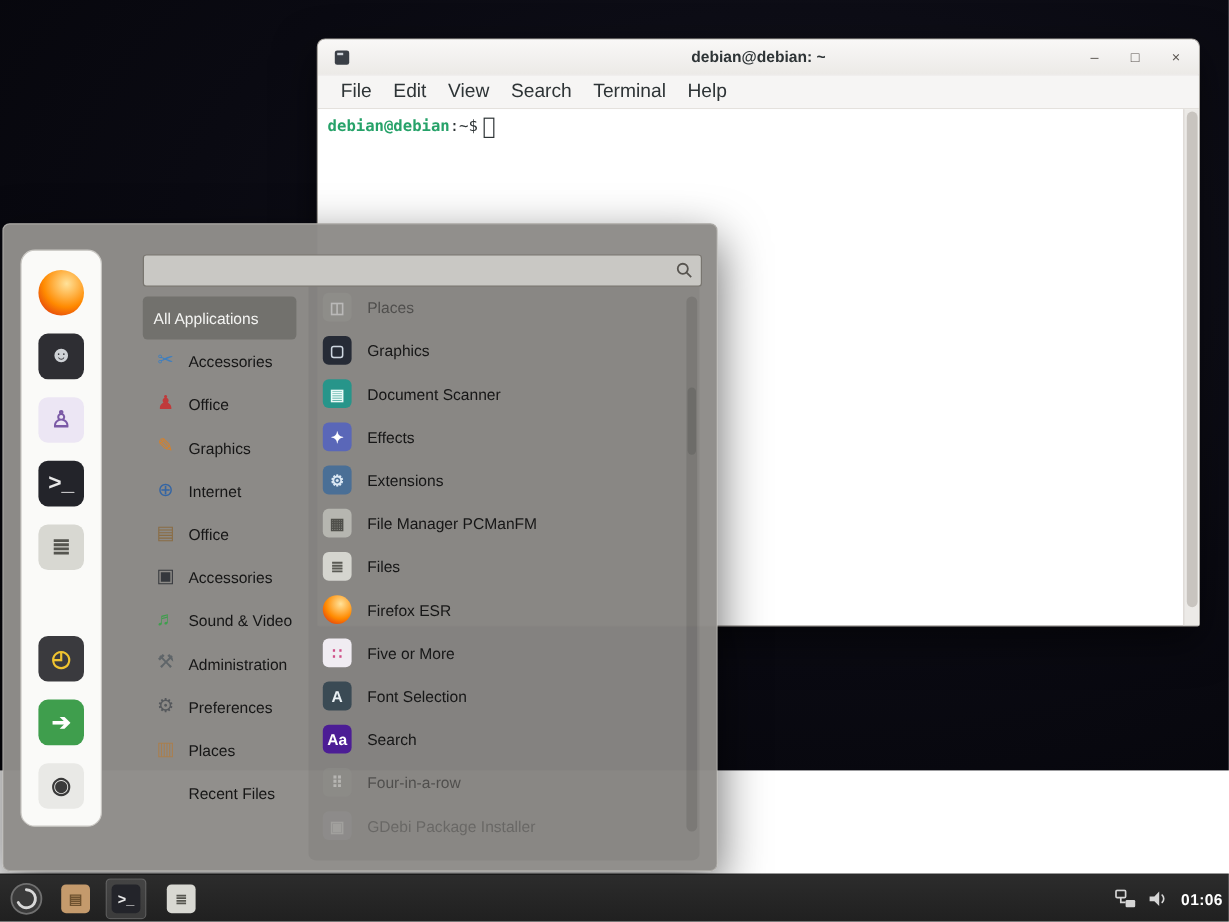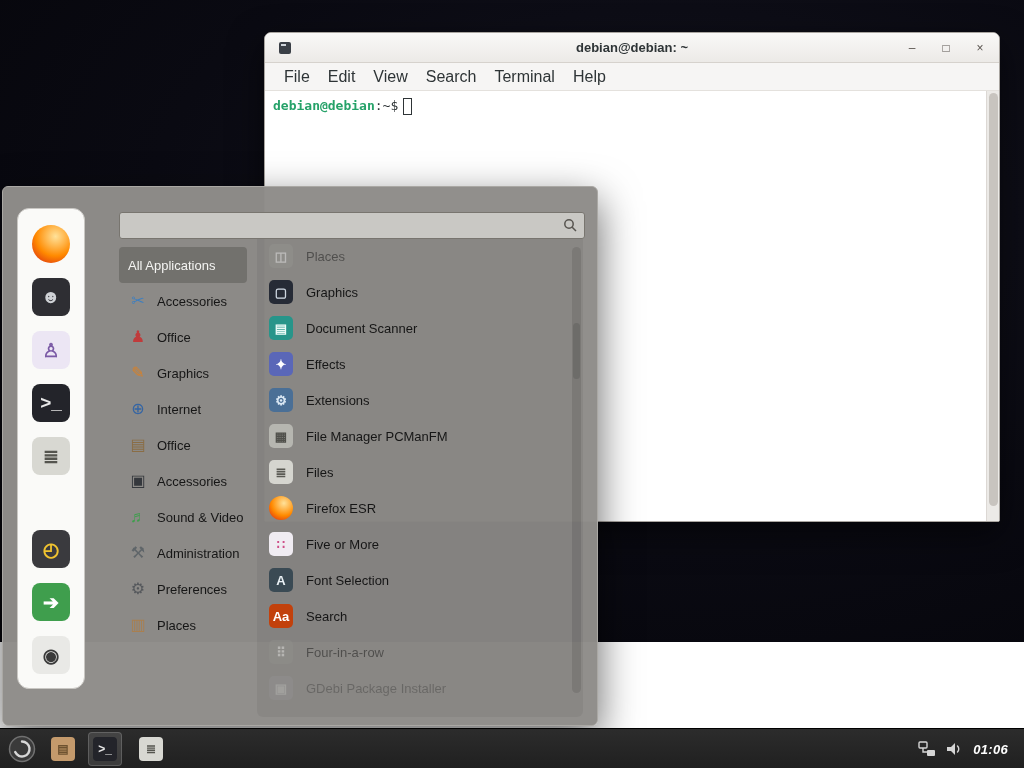--- a/index.html
+++ b/index.html
@@ -82,21 +82,21 @@
   
   .panel { position:absolute; left:0; top:728px; width:1024px; height:40px;
     background:linear-gradient(#2c2c2c, #202020); border-top:1px solid #000; z-index:10;
     display:flex; align-items:center; }
   .panel-menu-btn { position:absolute; left:8px; top:6px; width:28px; height:28px; }
   .panel-launcher { position:absolute; top:3px; width:34px; height:34px; border-radius:4px;
     display:flex; align-items:center; justify-content:center; }
   .panel-launcher.active { background:rgba(255,255,255,.12); border:1px solid rgba(255,255,255,.16); }
   .launcher-icon { width:24px; height:24px; border-radius:4px; display:flex; align-items:center;
     justify-content:center; font-size:12px; font-weight:bold; }
-  .tray { position:absolute; right:16px; top:0; height:40px; display:flex; align-items:center; gap:10px;font-style:italic; }
+  .tray { position:absolute; right:5px; top:0; height:40px; display:flex; align-items:center; gap:10px; }
   .panel-clock { font-size:13px; font-weight:bold; color:#ffffff; letter-spacing:.3px; }
 </style>
 </head>
 <body>
 
 <div class="screen">
 
   <div class="term-window">
     <div class="term-titlebar">
       <span class="term-win-icon"></span>
@@ -218,20 +218,24 @@
         <div class="cat-row">
           <span class="cat-icon" style="color: rgb(85, 88, 92);">⚙</span>
           <span>Preferences</span>
         </div>
 
         <div class="cat-row">
           <span class="cat-icon" style="color: rgb(169, 127, 79);">▥</span>
           <span>Places</span>
         </div>
 
+        <div class="cat-row">
+          <span class="cat-icon"></span>
+          <span>Recent Files</span>
+        </div>
       </div>
 
     <div class="apps-col">
 
         <div class="app-row faded">
           <span class="app-icon" style="background: rgb(147, 147, 143); color: rgb(236, 236, 236);">◫</span>
           <span>Places</span>
         </div>
 
         <div class="app-row">
@@ -273,21 +277,21 @@
           <span class="app-icon" style="background: rgb(240, 236, 242); color: rgb(207, 79, 136);">∷</span>
           <span>Five or More</span>
         </div>
 
         <div class="app-row">
           <span class="app-icon" style="background: rgb(58, 74, 84); color: rgb(233, 240, 244);">A</span>
           <span>Font Selection</span>
         </div>
 
         <div class="app-row">
-          <span class="app-icon" style="background: #c2410c; color: rgb(255, 255, 255);">Aa</span>
+          <span class="app-icon" style="background: #4c1d95; color: rgb(255, 255, 255);">Aa</span>
           <span>Search</span>
         </div>
 
         <div class="app-row faded">
           <span class="app-icon" style="background: rgb(143, 143, 139); color: rgb(227, 227, 224);">⠿</span>
           <span>Four-in-a-row</span>
         </div>
 
         <div class="app-row faded2">
           <span class="app-icon" style="background: rgb(152, 152, 154); color: rgb(224, 224, 224);">▣</span>

